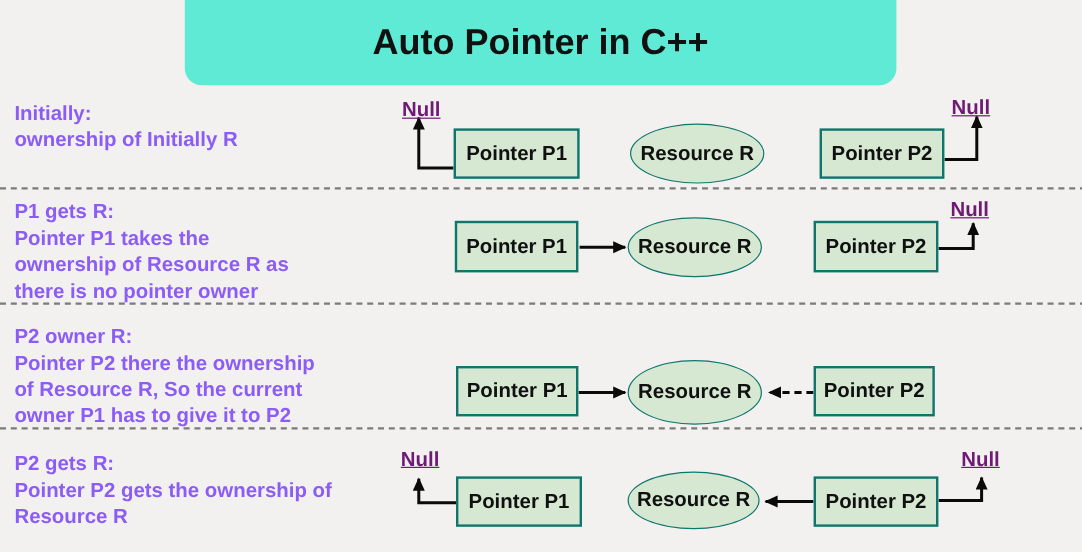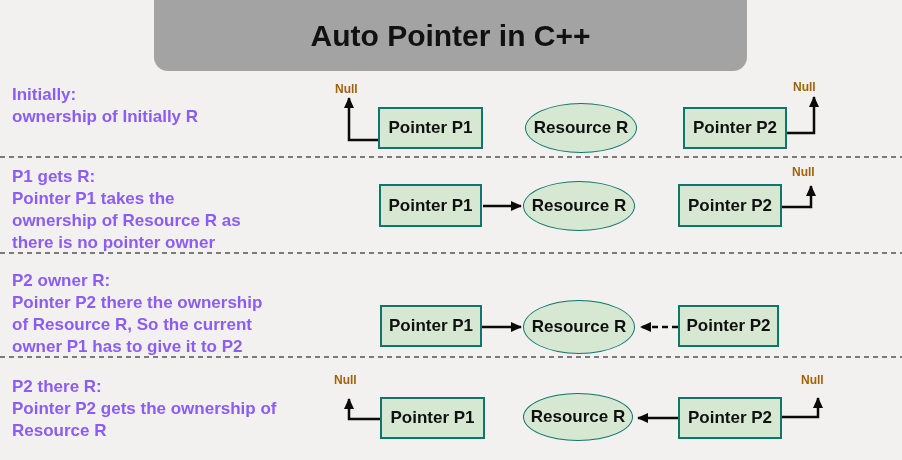--- a/index.html
+++ b/index.html
@@ -7,33 +7,33 @@
     position:relative; width:902px; height:460px;
     background:#f2f1ef; overflow:hidden;
     font-family:"Liberation Sans", sans-serif;
   }
   .overlay { position:absolute; left:0; top:0; width:902px; height:460px; pointer-events:none; }
   .sep { stroke:#7b7b7b; stroke-width:2; stroke-dasharray:5 4; }
   .arrow { stroke:#0a0a0a; stroke-width:2.5; fill:none; }
   .dashed { stroke-dasharray:6 4; }
   .title-panel {
     position:absolute; left:154px; top:0; width:593px; height:71px;
-    background:#a3a3a3; border-radius:0 0 14px 14px;
+    background:#5eead4; border-radius:0 0 14px 14px;
     display:flex; align-items:center; justify-content:center;
   }
   .title { font-size:30px; font-weight:700; color:#111; }
   .rowtext { position:absolute; left:12px; font-size:17px; font-weight:700; color:#8b5cf6; line-height:22px; white-space:nowrap; }
   .node {
     position:absolute; box-sizing:border-box;
     display:flex; align-items:center; justify-content:center;
     font-size:17px; font-weight:700; color:#101010;
     background:#d6e8d2; border:2px solid #0f766e;
   }
   .ellipse { border-radius:50%; border-width:1.5px; }
-  .null-label { position:absolute; font-size:12px; font-weight:700; color:#a16207; }
+  .null-label { position:absolute; font-size:17px; font-weight:700; color:#701a75;text-decoration:underline; }
 </style>
 </head>
 <body>
 
 <div class="canvas">
 
   <svg class="overlay">
     <defs>
       <marker id="ah" markerUnits="userSpaceOnUse" markerWidth="14" markerHeight="12" refX="10" refY="5" orient="auto">
         <path d="M0,0 L11,5 L0,10 Z" fill="#0a0a0a"></path>
@@ -87,21 +87,21 @@
     <div>P2 owner R:</div>
     <div>Pointer P2 there the ownership</div>
     <div>of Resource R, So the current</div>
     <div>owner P1 has to give it to P2</div>
   </div>
   <div class="node" style="left:380px; top:305px; width:102px; height:42px">Pointer P1</div>
   <div class="node ellipse" style="left:523px; top:300px; width:112px; height:54px">Resource R</div>
   <div class="node" style="left:678px; top:305px; width:101px; height:42px">Pointer P2</div>
 
   <div class="rowtext" style="top:376px">
-    <div>P2 there R:</div>
+    <div>P2 gets R:</div>
     <div>Pointer P2 gets the ownership of</div>
     <div>Resource R</div>
   </div>
   <div class="null-label" style="left:334px; top:373px">Null</div>
   <div class="null-label" style="left:801px; top:373px">Null</div>
   <div class="node" style="left:380px; top:397px; width:105px; height:42px">Pointer P1</div>
   <div class="node ellipse" style="left:523px; top:393px; width:110px; height:48px">Resource R</div>
   <div class="node" style="left:678px; top:397px; width:104px; height:42px">Pointer P2</div>
 
 </div>

